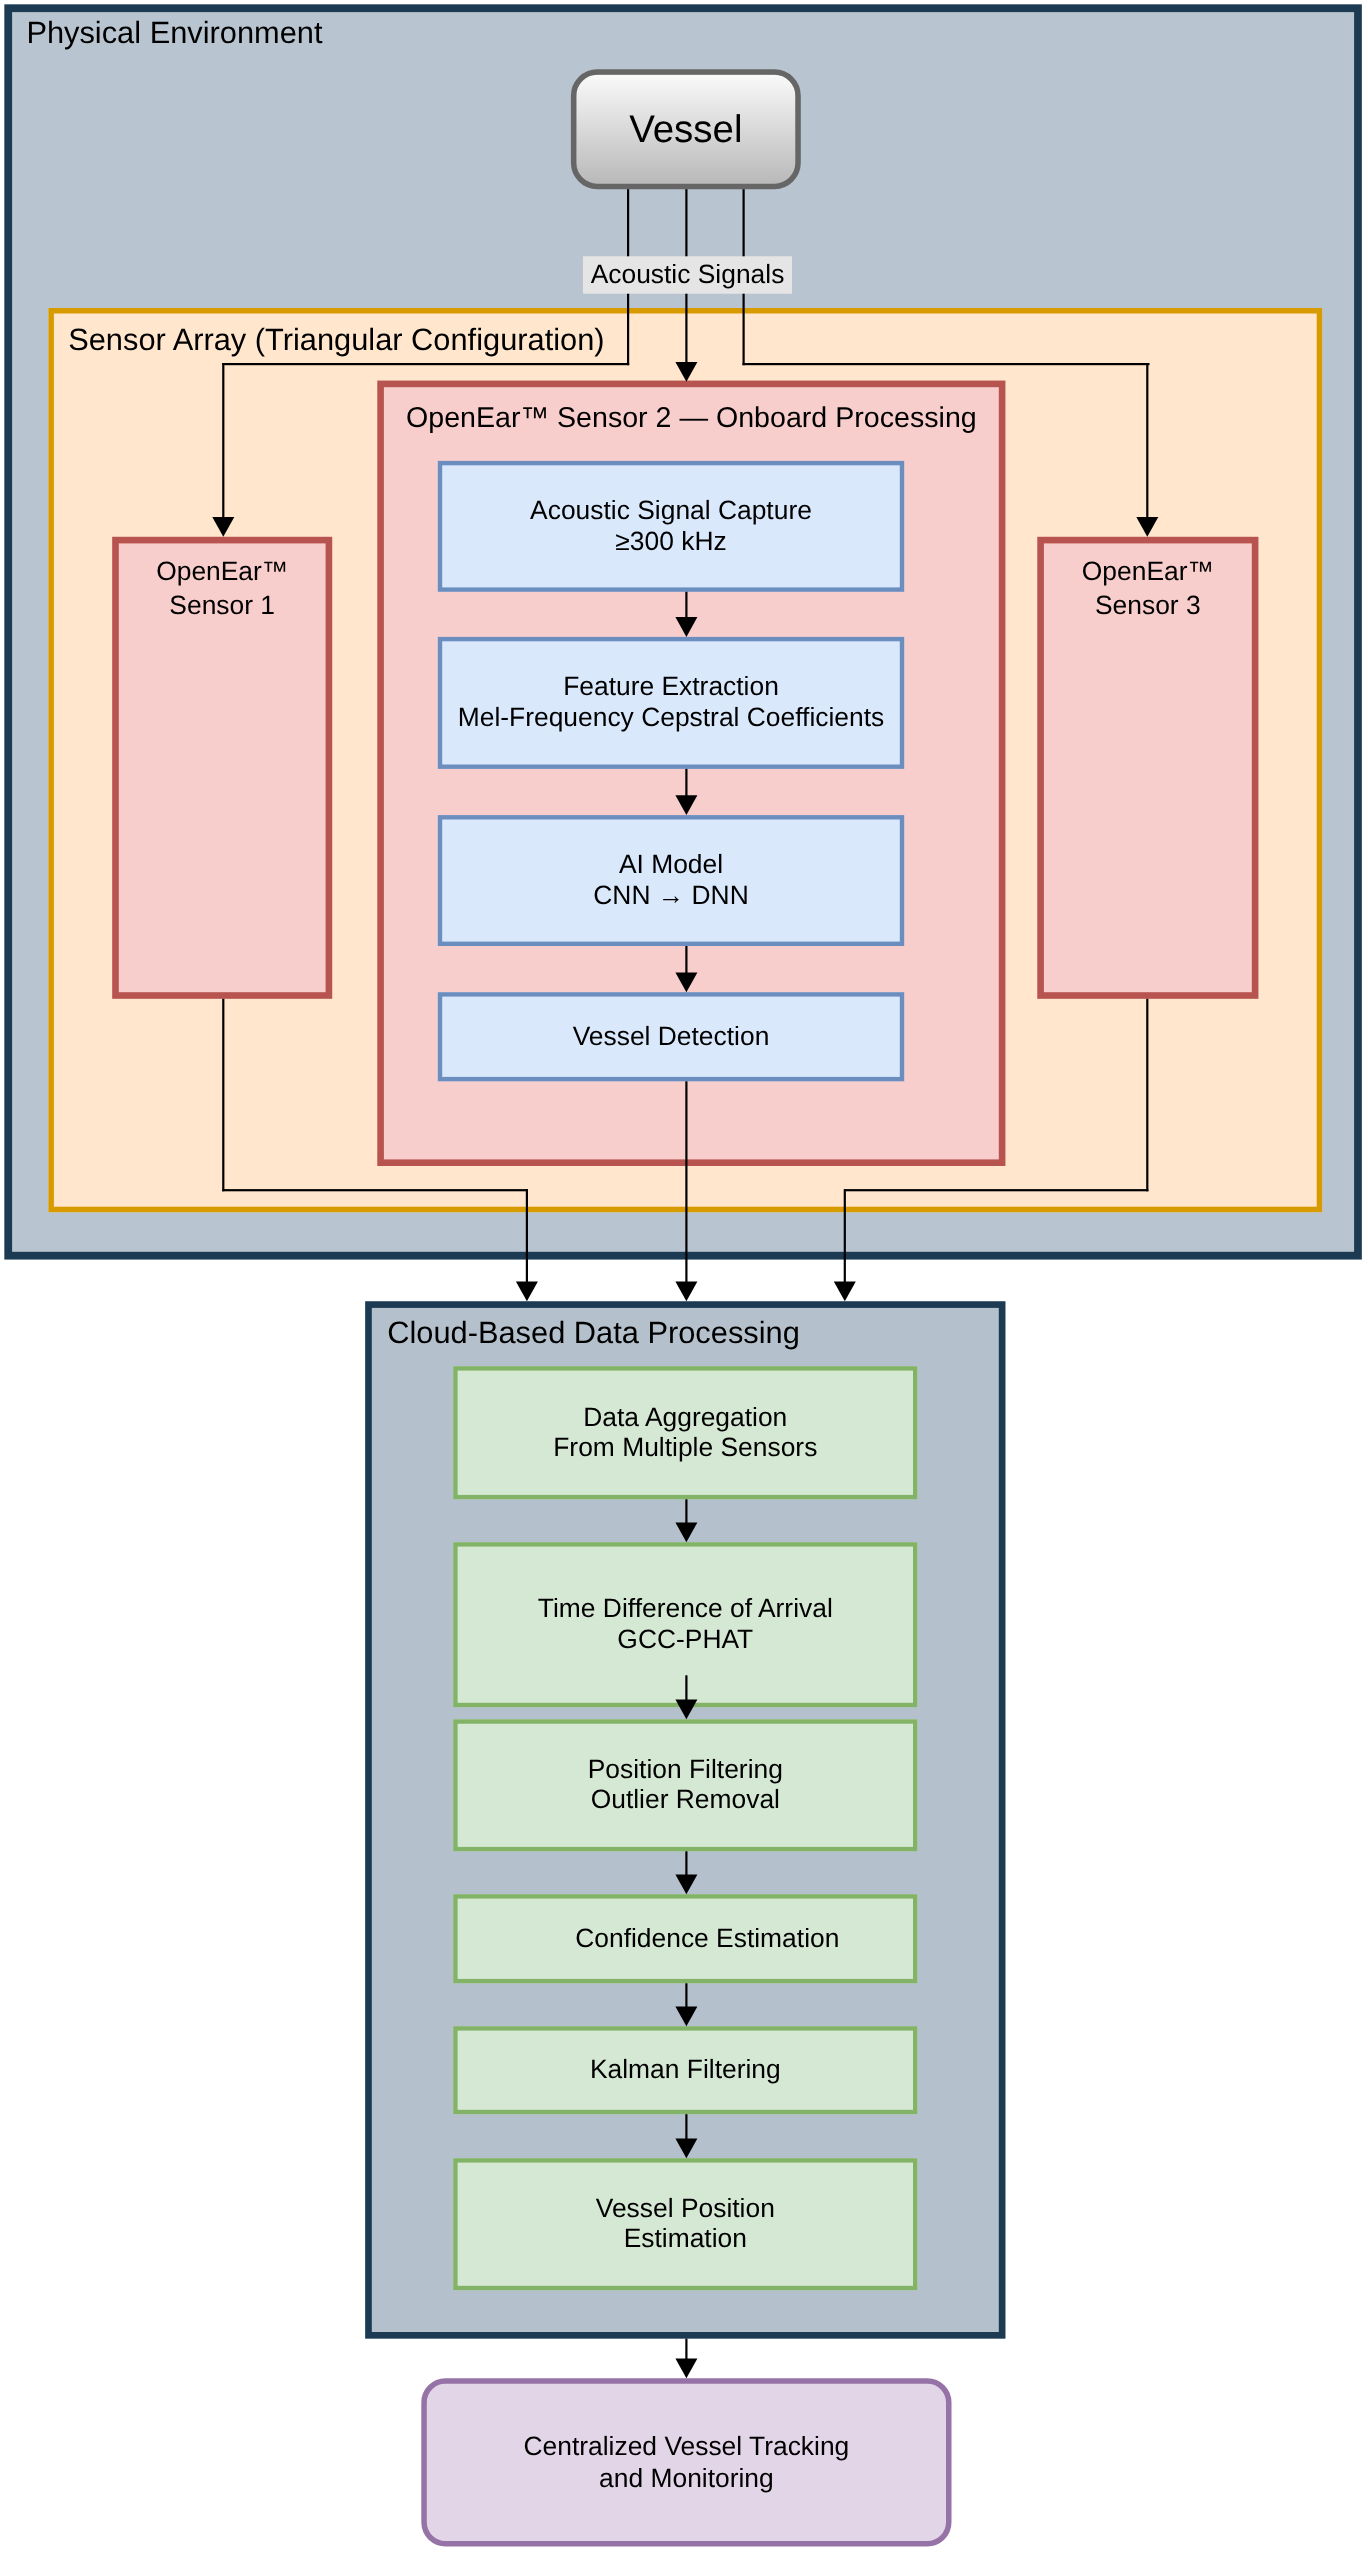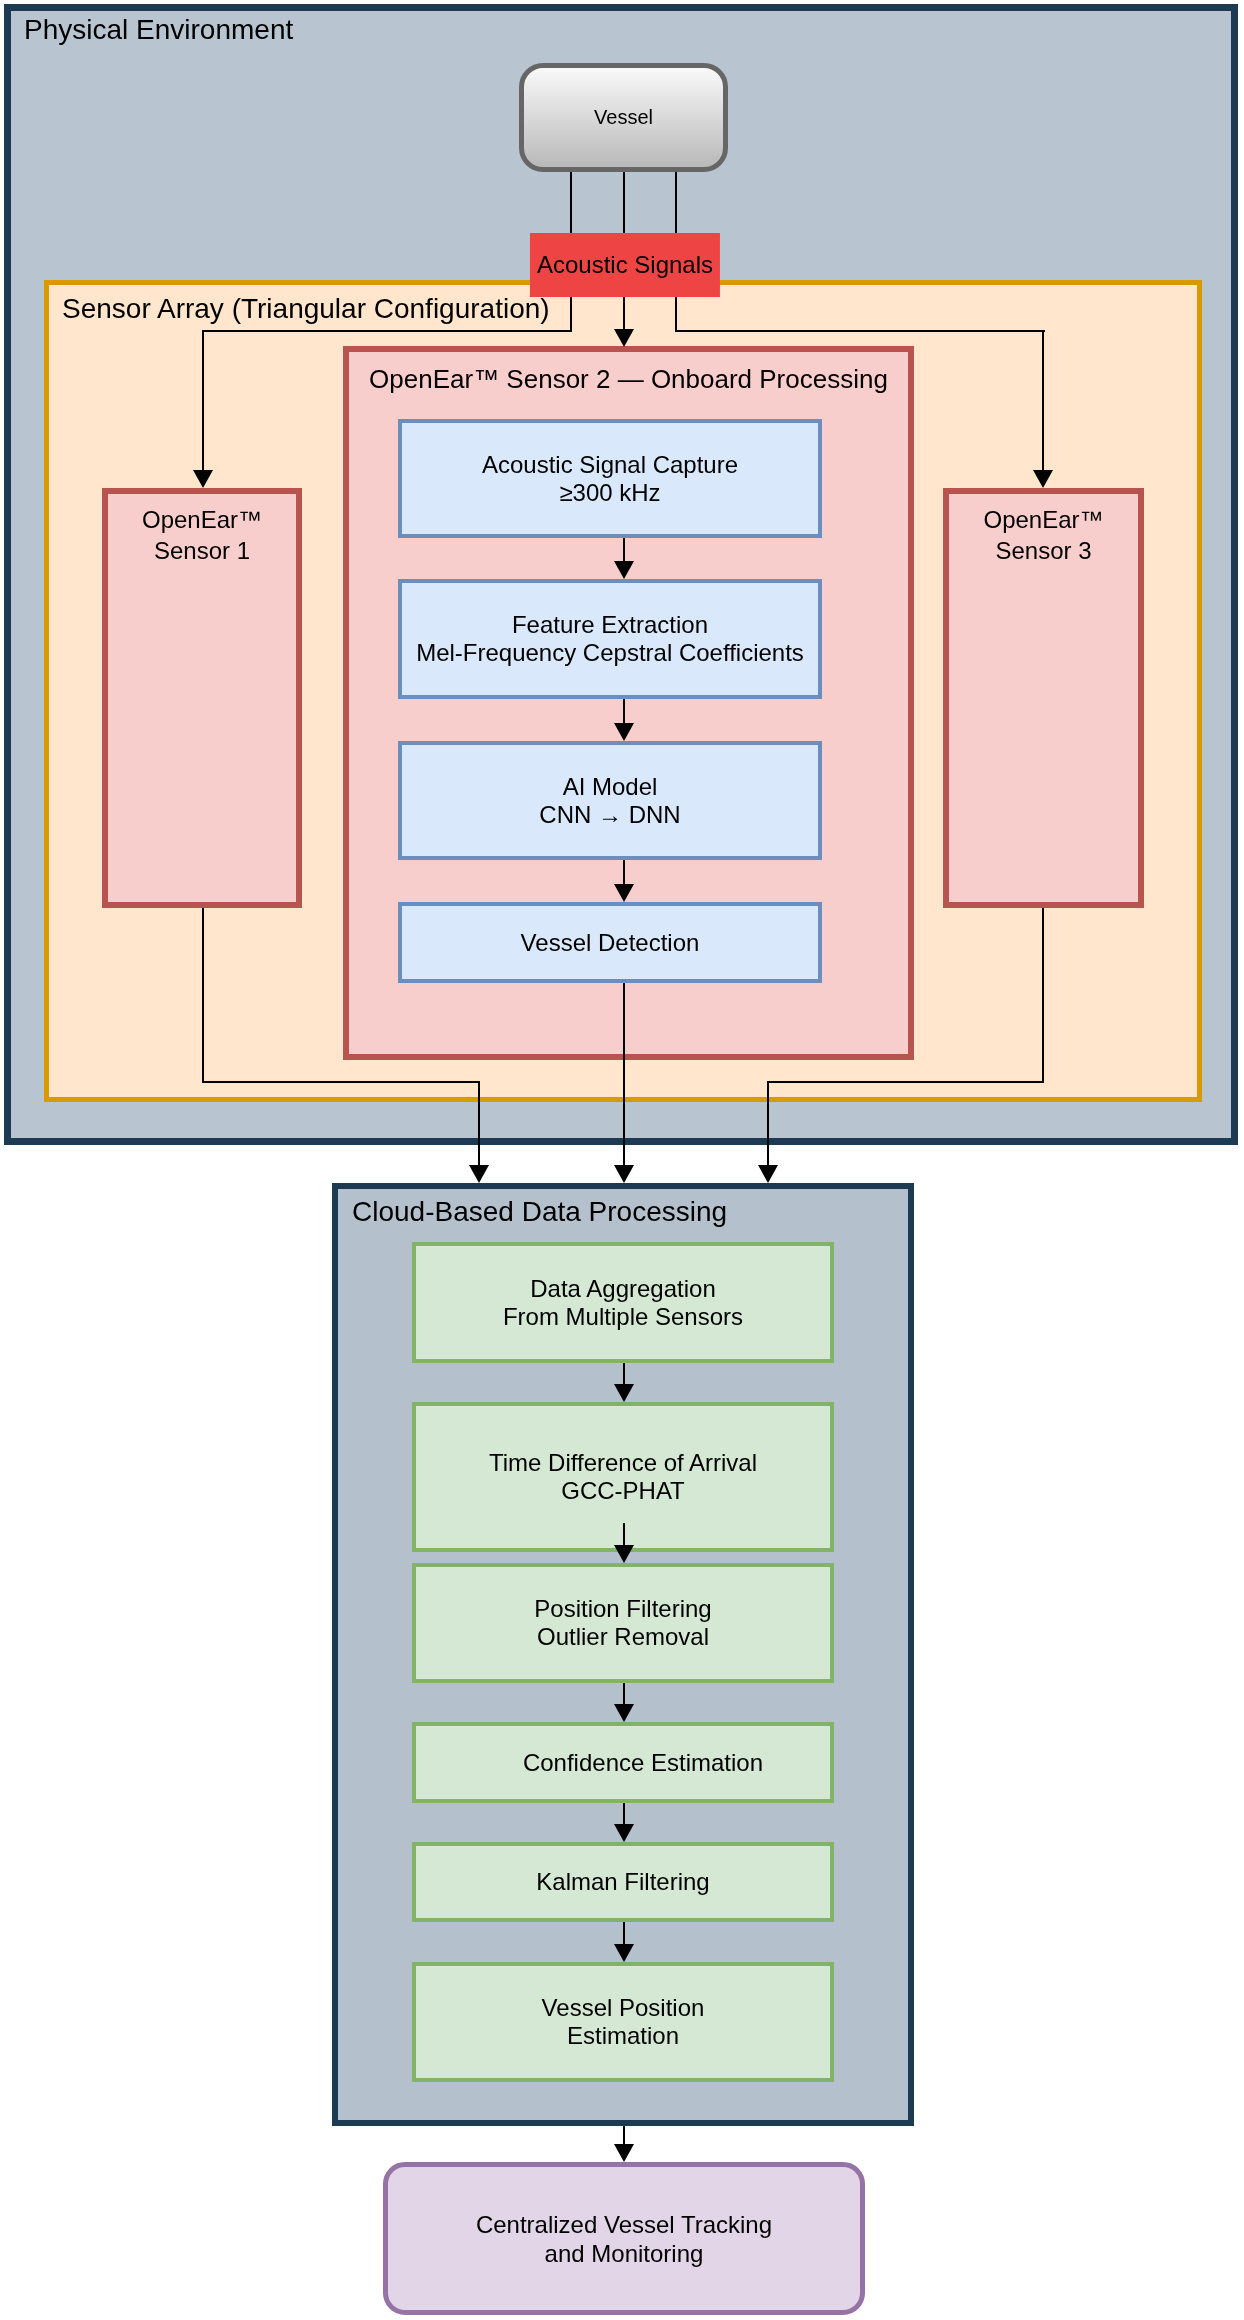--- a/index.html
+++ b/index.html
@@ -10,21 +10,21 @@
   .abs{position:absolute;box-sizing:border-box;}
   
   .outer-env{left:4px;top:4px;width:1234px;height:1141px;background:#b8c5d0;border:7px solid #1c3a52;}
   .sensor-array{left:44px;top:280px;width:1158px;height:822px;background:#ffe6cc;border:5px solid #d79b00;}
   .pink-container{left:343px;top:346px;width:571px;height:714px;background:#f8cecc;border:6px solid #b85450;}
   .cloud-container{left:332px;top:1183px;width:582px;height:943px;background:#b4c1cd;border:6px solid #1c3a52;}
   
   .vessel{
     left:519px;top:63px;width:209px;height:109px;border-radius:24px;border:5px solid #666666;
     background:linear-gradient(#f9f9f9,#b9b9b9);
-    display:flex;align-items:center;justify-content:center;font-size:20px;
+    display:flex;align-items:center;justify-content:center;font-size:35px;
   }
   .side-sensor{
     width:200px;height:420px;background:#f8cecc;border:6px solid #b85450;
     padding-top:10px;text-align:center;font-size:24px;line-height:31px;
   }
   .step{
     display:flex;flex-direction:column;align-items:center;justify-content:center;
     text-align:center;font-size:24px;line-height:28px;
   }
   .blue-step{left:398px;width:424px;background:#dae8fc;border:4px solid #6c8ebf;}
@@ -38,21 +38,21 @@
   .container-title{font-size:28px;white-space:nowrap;}
   .pink-title{left:343px;top:364px;width:571px;text-align:center;font-size:26px;}
   
   .line{position:absolute;background:#000000;z-index:20;}
   .arrow-head{
     position:absolute;width:0;height:0;z-index:20;
     border-left:10px solid transparent;border-right:10px solid transparent;border-top:18px solid #000000;
   }
   .signal-label{
     position:absolute;left:625px;top:233px;transform:translateX(-50%);z-index:30;
-    background:#ef4444;padding:18px 7px;font-size:24px;white-space:nowrap;
+    background:#e5e5e5;padding:3px 7px;font-size:24px;white-space:nowrap;
   }
 </style>
 </head>
 <body>
 
 <div class="stage">
 
   <div class="abs outer-env"></div>
   <div class="abs container-title" style="left:24px;top:14px;">Physical Environment</div>
 

